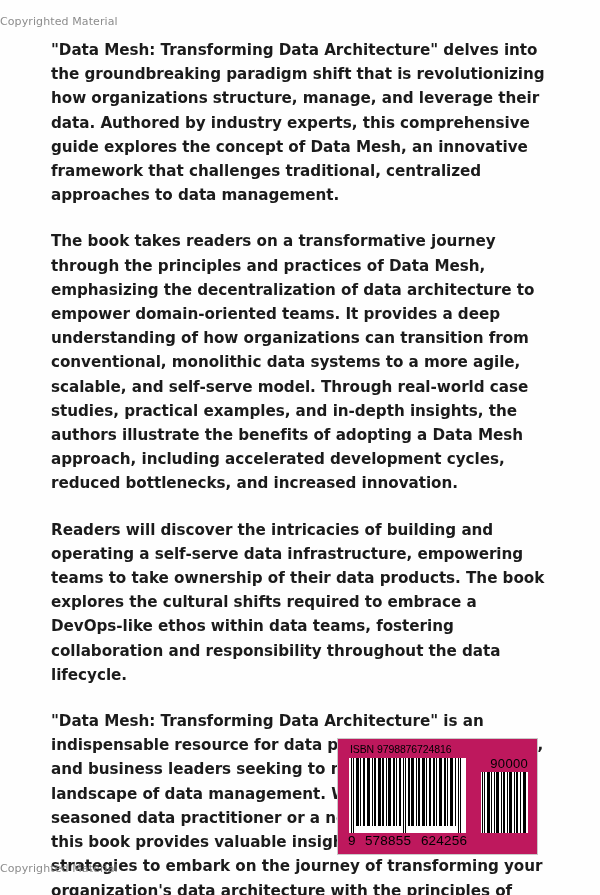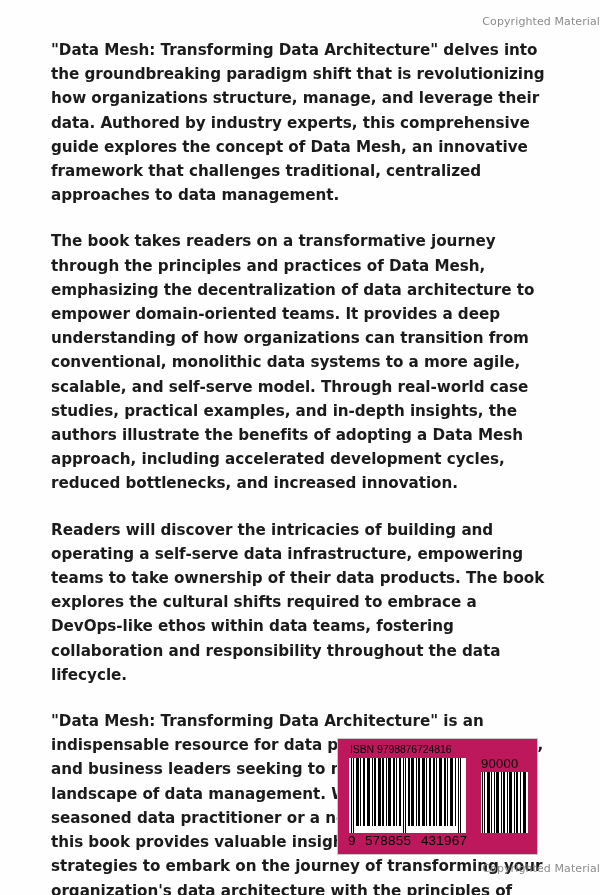--- a/index.html
+++ b/index.html
@@ -17,21 +17,21 @@
     height: 895px;
     background: #fefefe;
     overflow: hidden;
     box-sizing: border-box;
   }
   .copyright-top,
   .copyright-bottom {
     position: absolute;
     left: 0;
     width: 100%;
-    text-align: right;
+    text-align: left;
     font-family: "DejaVu Sans", sans-serif;
     font-size: 11px;
     letter-spacing: 0.1px;
     color: #8c8c8c;
     font-weight: 400;
   }
   .copyright-top { top: 15px; }
   .copyright-bottom { top: 862px; }
 
   .blurb {
@@ -86,21 +86,21 @@
     left: 143px;
     top: 33px;
     width: 47px;
     height: 61px;
   }
   .addon-digits {
     position: absolute;
     left: 143px;
     top: 17px;
     width: 47px;
-    text-align: left;
+    text-align: right;
     font-family: "Liberation Sans", sans-serif;
     font-size: 13px;
     color: #000;
     letter-spacing: 0.3px;
   }
   .ean-digits {
     position: absolute;
     left: 10px;
     top: 93px;
     width: 125px;
@@ -196,20 +196,20 @@
           <rect x="35" y="0" width="2" height="61"></rect>
           <rect x="39" y="0" width="1" height="61"></rect>
           <rect x="42" y="0" width="3" height="61"></rect>
         </g>
       </svg>
     </div>
 
     <div class="ean-digits">
       <span class="d-lead">9</span>
       <span class="d-left">578855</span>
-      <span class="d-right">431967</span>
+      <span class="d-right">624256</span>
     </div>
 
   </div>
 
   <div class="copyright-bottom">Copyrighted Material</div>
 
 </div>
 
 </body></html>

